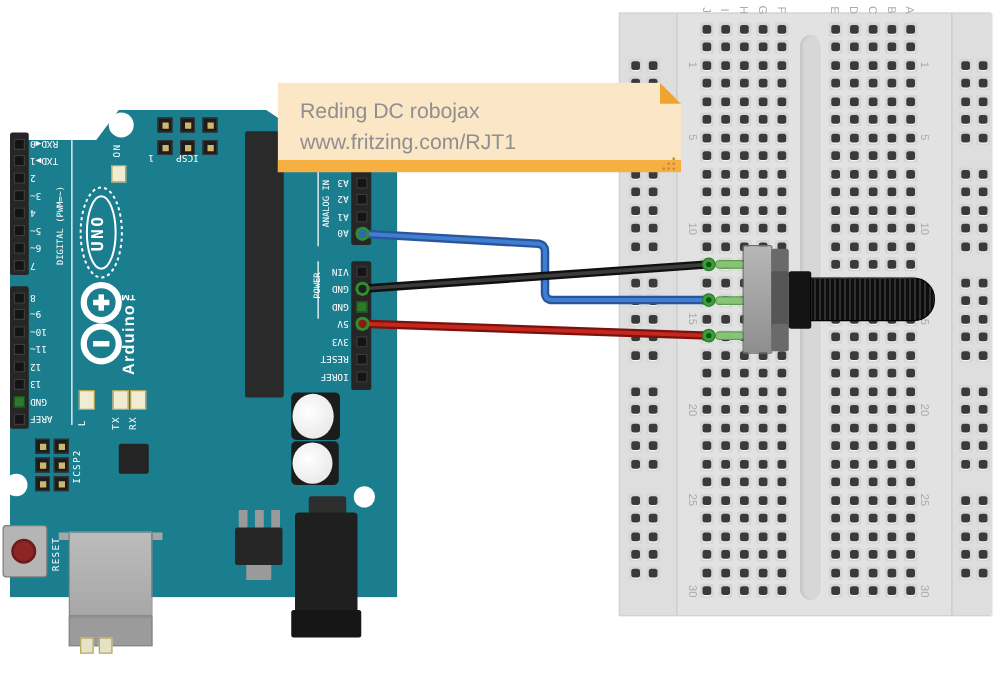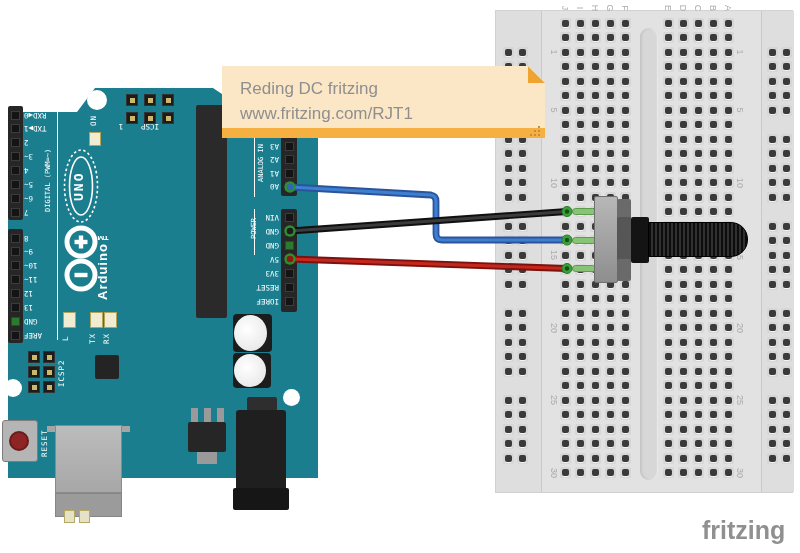--- a/index.html
+++ b/index.html
@@ -713,22 +713,21 @@
     </g>
     <g>
       <circle cx="567" cy="268.5" r="5" fill="#3aa03a" stroke="#2a7c2a" stroke-width="1"></circle>
       <circle cx="567" cy="268.5" r="2.2" fill="#155015"></circle>
     </g>
   </svg>
 
   <div id="note" class="abs">
     <div id="note-fold"></div>
     <div id="note-text">
-      <div>Reding DC fritzing</div>
+      <div>Reding DC robojax</div>
       <div>www.fritzing.com/RJT1</div>
     </div>
     <div id="note-bar">
       <div id="note-grip"></div>
     </div>
   </div>
 
-  <div id="watermark" class="abs">fritzing</div>
 </div>
 
 </body></html>

